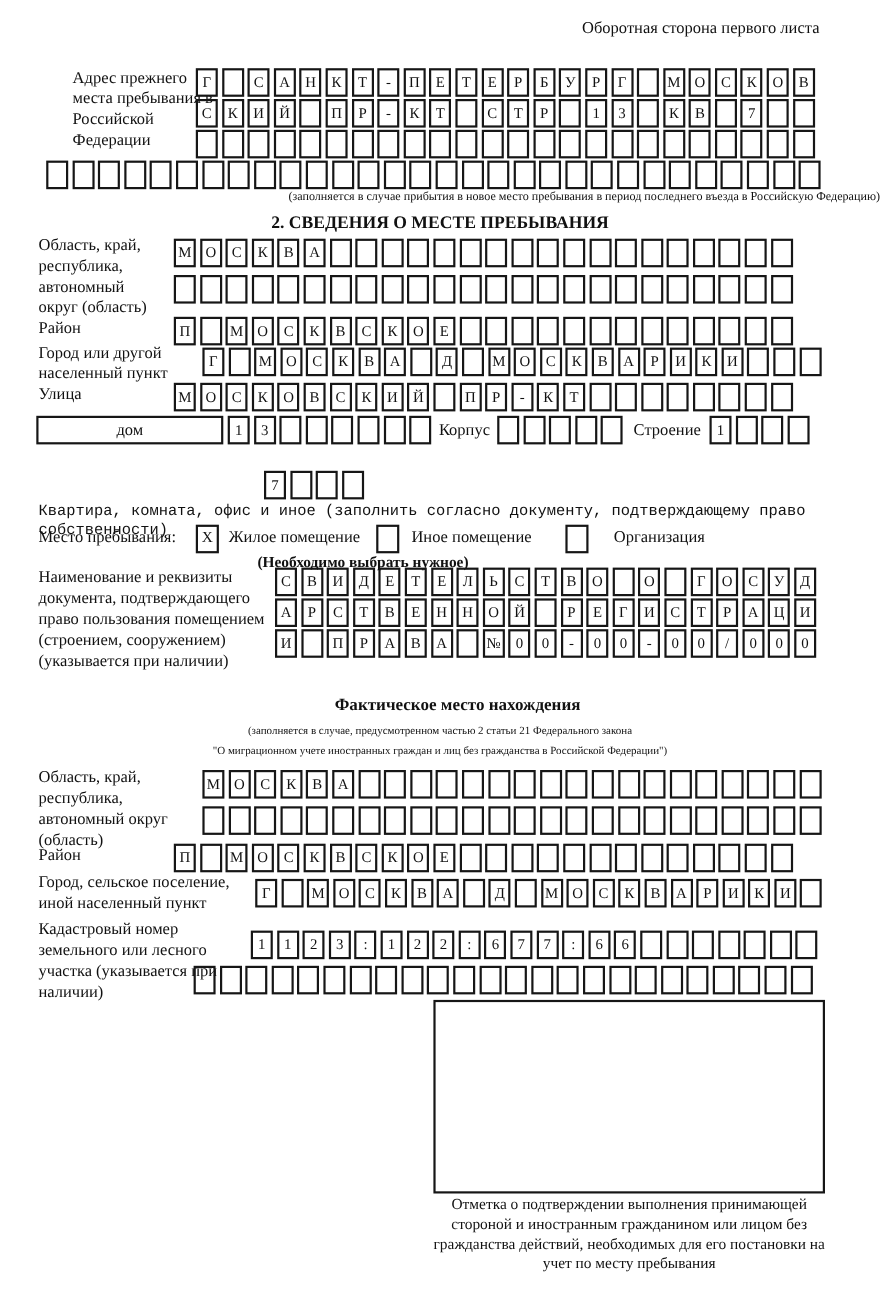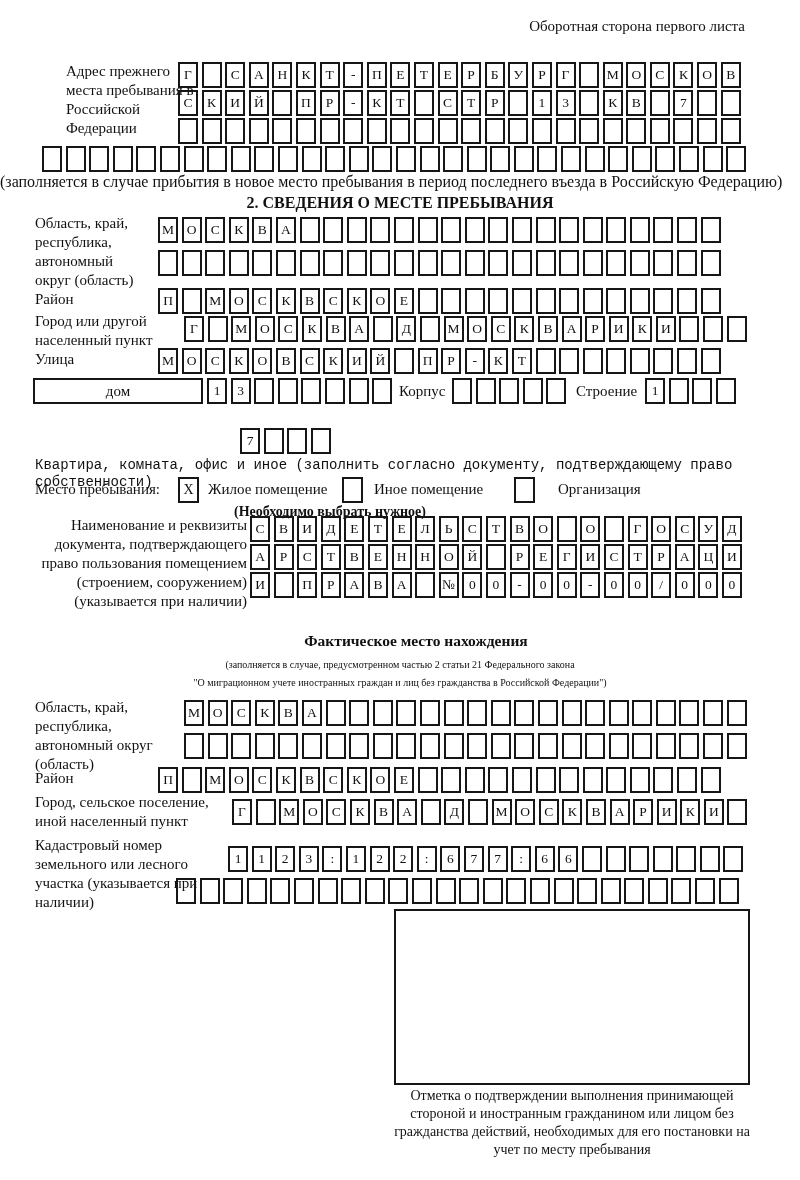--- a/index.html
+++ b/index.html
@@ -26,21 +26,21 @@
     position:absolute;box-sizing:content-box;
     border:2px solid #161616;height:22px;line-height:22px;
     text-align:center;font-size:15px;
   }
   .checkbox{
     position:absolute;box-sizing:content-box;
     width:17px;height:22px;border:2px solid #161616;
     text-align:center;line-height:22px;font-size:14px;
   }
   .note{font-size:13.5px;line-height:17px;}
-  .note-center{position:absolute;left:0;width:800px;text-align:left;font-size:16px;}
+  .note-center{position:absolute;left:0;width:800px;text-align:right;font-size:11px;}
   .section-title{position:absolute;left:0;width:800px;text-align:center;font-weight:bold;font-size:16px;}
   .sub-title{position:absolute;left:0;width:800px;text-align:center;font-weight:bold;font-size:15.5px;}
   .legal{position:absolute;left:0;width:800px;text-align:center;font-size:10px;}
   .stamp-box{position:absolute;border:2px solid #161616;background:#fff;}
   .stamp-note{position:absolute;text-align:center;font-size:14px;line-height:18px;}
   .corner{position:absolute;font-size:15px;}
 </style>
 </head>
 <body>
 
@@ -82,21 +82,21 @@
 
   <div class="abs lbl" style="left:35px;top:480px;">Место пребывания:</div>
   <div class="checkbox" style="left:178px;top:477px;">X</div>
   <div class="abs lbl" style="left:208px;top:480px;">Жилое помещение</div>
   <div class="checkbox" style="left:342px;top:477px;"></div>
   <div class="abs lbl" style="left:374px;top:480px;">Иное помещение</div>
   <div class="checkbox" style="left:514px;top:477px;"></div>
   <div class="abs lbl" style="left:558px;top:480px;">Организация</div>
   <div class="abs note" style="left:150px;top:503px;width:360px;text-align:center;font-size:14px;font-weight:bold;">(Необходимо выбрать нужное)</div>
 
-  <div class="abs lbl" style="left:35px;top:516px;width:212px;text-align:right;">Наименование и реквизиты документа, подтверждающего право пользования помещением (строением, сооружением) (указывается при наличии)</div>
+  <div class="abs lbl" style="left:35px;top:516px;width:212px;">Наименование и реквизиты документа, подтверждающего право пользования помещением (строением, сооружением) (указывается при наличии)</div>
   <div class="grid" style="left:250px;top:516px;"><span class="cell">С</span><span class="cell">В</span><span class="cell">И</span><span class="cell">Д</span><span class="cell">Е</span><span class="cell">Т</span><span class="cell">Е</span><span class="cell">Л</span><span class="cell">Ь</span><span class="cell">С</span><span class="cell">Т</span><span class="cell">В</span><span class="cell">О</span><span class="cell"></span><span class="cell">О</span><span class="cell"></span><span class="cell">Г</span><span class="cell">О</span><span class="cell">С</span><span class="cell">У</span><span class="cell">Д</span></div>
   <div class="grid" style="left:250px;top:544px;"><span class="cell">А</span><span class="cell">Р</span><span class="cell">С</span><span class="cell">Т</span><span class="cell">В</span><span class="cell">Е</span><span class="cell">Н</span><span class="cell">Н</span><span class="cell">О</span><span class="cell">Й</span><span class="cell"></span><span class="cell">Р</span><span class="cell">Е</span><span class="cell">Г</span><span class="cell">И</span><span class="cell">С</span><span class="cell">Т</span><span class="cell">Р</span><span class="cell">А</span><span class="cell">Ц</span><span class="cell">И</span></div>
   <div class="grid" style="left:250px;top:572px;"><span class="cell">И</span><span class="cell"></span><span class="cell">П</span><span class="cell">Р</span><span class="cell">А</span><span class="cell">В</span><span class="cell">А</span><span class="cell"></span><span class="cell">№</span><span class="cell">0</span><span class="cell">0</span><span class="cell">-</span><span class="cell">0</span><span class="cell">0</span><span class="cell">-</span><span class="cell">0</span><span class="cell">0</span><span class="cell">/</span><span class="cell">0</span><span class="cell">0</span><span class="cell">0</span></div>
 
   <div class="sub-title" style="top:632px;padding-left:16px;">Фактическое место нахождения</div>
   <div class="legal" style="top:659px;">(заполняется в случае, предусмотренном частью 2 статьи 21 Федерального закона</div>
   <div class="legal" style="top:677px;">"О миграционном учете иностранных граждан и лиц без гражданства в Российской Федерации")</div>
 
   <div class="abs lbl" style="left:35px;top:698px;width:140px;">Область, край, республика, автономный округ (область)</div>
   <div class="grid" style="left:184px;top:700px;"><span class="cell">М</span><span class="cell">О</span><span class="cell">С</span><span class="cell">К</span><span class="cell">В</span><span class="cell">А</span><span class="cell"></span><span class="cell"></span><span class="cell"></span><span class="cell"></span><span class="cell"></span><span class="cell"></span><span class="cell"></span><span class="cell"></span><span class="cell"></span><span class="cell"></span><span class="cell"></span><span class="cell"></span><span class="cell"></span><span class="cell"></span><span class="cell"></span><span class="cell"></span><span class="cell"></span><span class="cell"></span></div>

